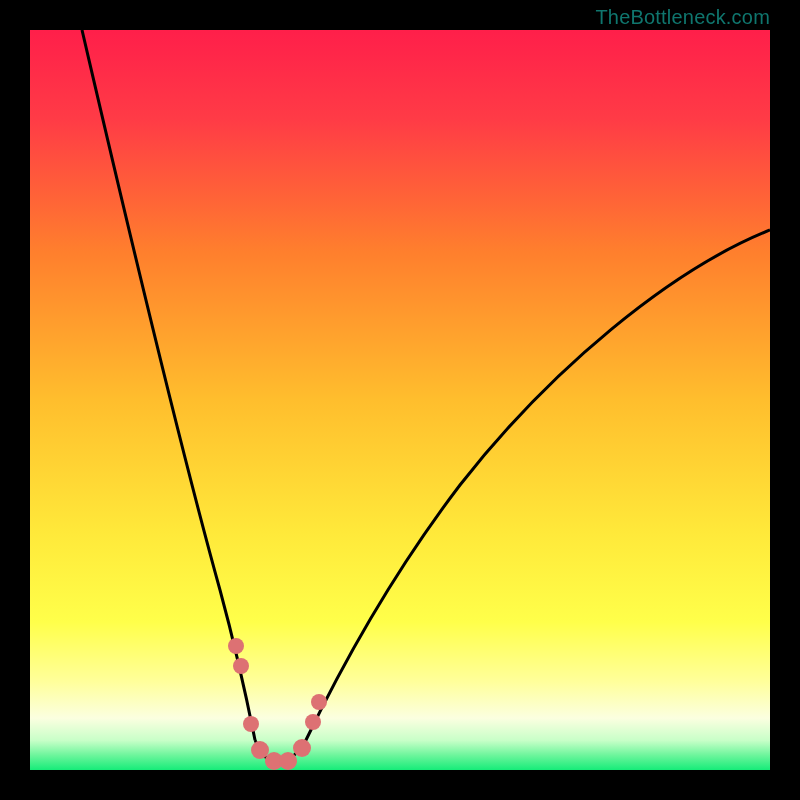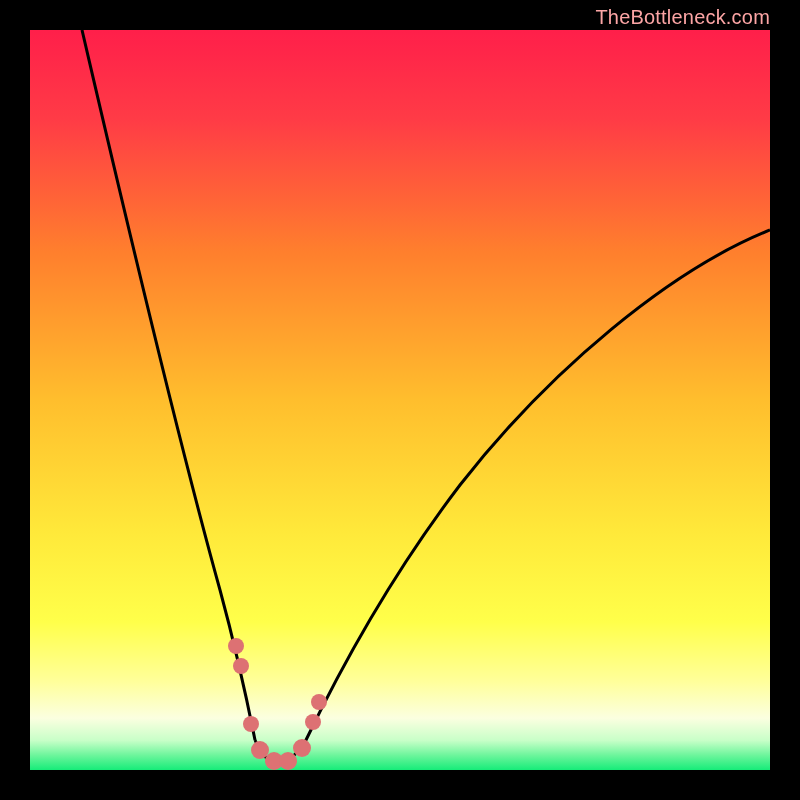--- a/index.html
+++ b/index.html
@@ -28,21 +28,21 @@
     position: absolute;
     inset: 0;
   }
   .watermark {
     position: absolute;
     top: 6px;
     right: 30px;
     font-family: Arial, Helvetica, sans-serif;
     font-size: 20px;
     font-weight: 500;
-    color: #fca5a5;
+    color: #0f766e;
     letter-spacing: 0.2px;
   }
   svg.curves {
     position: absolute;
     inset: 0;
   }
 </style>
 </head>
 <body>
 

